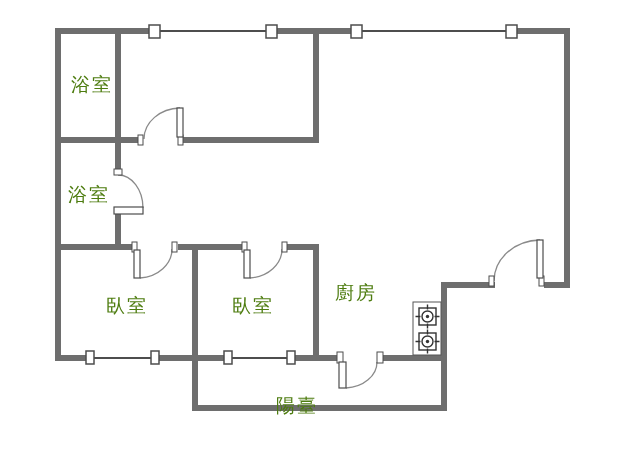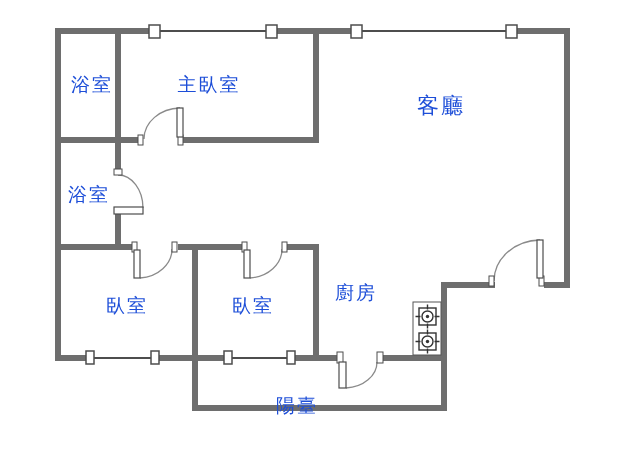--- a/index.html
+++ b/index.html
@@ -25,21 +25,21 @@
     height: 2px;
   }
   .overlay {
     position: absolute;
     left: 0;
     top: 0;
   }
   .room-label {
     position: absolute;
     transform: translate(-50%, -50%);
-    color: #1d4ed8;
+    color: #4d7c0f;
     font-size: 19px;
     letter-spacing: 2px;
     white-space: nowrap;
     font-family: Liberation Mono, monospace;
   }
   .room-label.big {
     font-size: 22px;
   }
 </style>
 </head>
@@ -140,21 +140,19 @@
       <path d="M 427.5 304.5 V 309.5 M 427.5 323.5 V 328.5 M 415.5 316.5 H 420.5 M 434.5 316.5 H 439.5" stroke="#333333" stroke-width="1.4"></path>
 
       <rect x="419" y="333" width="17" height="17" fill="#ffffff" stroke="#333333" stroke-width="1.4"></rect>
       <circle cx="427.5" cy="341.5" r="5.5" fill="none" stroke="#333333" stroke-width="1.4"></circle>
       <circle cx="427.5" cy="341.5" r="1.7" fill="#333333"></circle>
       <path d="M 427.5 329.5 V 334.5 M 427.5 348.5 V 353.5 M 415.5 341.5 H 420.5 M 434.5 341.5 H 439.5" stroke="#333333" stroke-width="1.4"></path>
     </g>
   </svg>
 
   <div class="room-label" style="left:92px;top:85px">浴室</div>
-  <div class="room-label" style="left:209px;top:85px">主臥室</div>
-  <div class="room-label big" style="left:441px;top:106px">客廳</div>
   <div class="room-label" style="left:89px;top:195px">浴室</div>
   <div class="room-label" style="left:127px;top:306px">臥室</div>
   <div class="room-label" style="left:253px;top:306px">臥室</div>
   <div class="room-label" style="left:356px;top:293px">廚房</div>
   <div class="room-label" style="left:297px;top:406px">陽臺</div>
 
 </div>
 
 </body></html>

